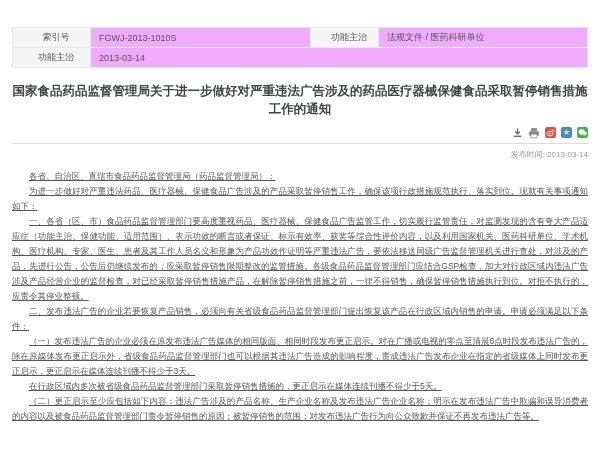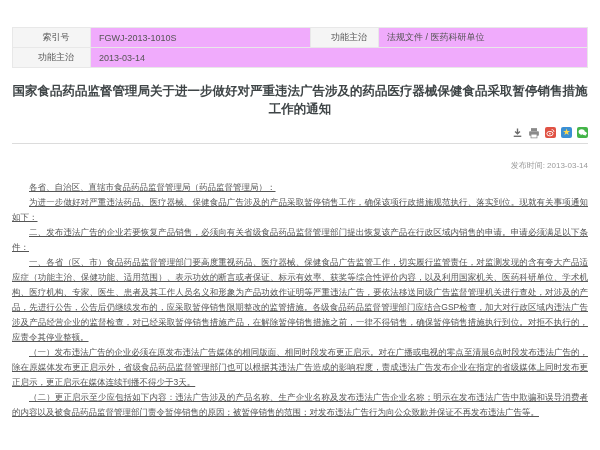--- a/index.html
+++ b/index.html
@@ -73,21 +73,21 @@
   .badge-weibo  { background: #e05244; }
   .badge-qzone  { background: #3a8fd4; color: #ffd84d; font-size: 9px; line-height: 11px; }
   .badge-wechat { background: #44b549; }
 
   hr.rule {
     border: none;
     border-top: 1px solid #dcdcdc;
     margin-top: 4px;
   }
   .publish-time {
-    margin-top: 16px;
+    margin-top: 5px;
     text-align: right;
     font-size: 8px;
     color: #9a9a9a;
   }
 
   
   .art-body {
     margin-top: 9px;
     font-size: 8.5px;
     line-height: 15px;
@@ -151,20 +151,21 @@
     </span>
   </div>
 
   <hr class="rule">
 
   <div class="publish-time">发布时间: 2013-03-14</div>
 
   <div class="art-body">
     <p>各省、自治区、直辖市食品药品监督管理局（药品监督管理局）：</p>
     <p>为进一步做好对严重违法药品、医疗器械、保健食品广告涉及的产品采取暂停销售工作，确保该项行政措施规范执行、落实到位。现就有关事项通知如下：</p>
+    <p>一、各省（区、市）食品药品监督管理部门要高度重视药品、医疗器械、保健食品广告监管工作，切实履行监管责任，对监测发现的含有夸大产品适应症（功能主治、保健功能、适用范围）、表示功效的断言或者保证、标示有效率、获奖等综合性评价内容，以及利用国家机关、医药科研单位、学术机构、医疗机构、专家、医生、患者及其工作人员名义和形象为产品功效作证明等严重违法广告，要依法移送同级广告监督管理机关进行查处，对涉及的产品，先进行公告，公告后仍继续发布的，应采取暂停销售限期整改的监管措施。各级食品药品监督管理部门应结合GSP检查，加大对行政区域内违法广告涉及产品经营企业的监督检查，对已经采取暂停销售措施产品，在解除暂停销售措施之前，一律不得销售，确保暂停销售措施执行到位。对拒不执行的，应责令其停业整顿。</p>
     <p>二、发布违法广告的企业若要恢复产品销售，必须向有关省级食品药品监督管理部门提出恢复该产品在行政区域内销售的申请。申请必须满足以下条件：</p>
-    <p>一、各省（区、市）食品药品监督管理部门要高度重视药品、医疗器械、保健食品广告监管工作，切实履行监管责任，对监测发现的含有夸大产品适应症（功能主治、保健功能、适用范围）、表示功效的断言或者保证、标示有效率、获奖等综合性评价内容，以及利用国家机关、医药科研单位、学术机构、医疗机构、专家、医生、患者及其工作人员名义和形象为产品功效作证明等严重违法广告，要依法移送同级广告监督管理机关进行查处，对涉及的产品，先进行公告，公告后仍继续发布的，应采取暂停销售限期整改的监管措施。各级食品药品监督管理部门应结合GSP检查，加大对行政区域内违法广告涉及产品经营企业的监督检查，对已经采取暂停销售措施产品，在解除暂停销售措施之前，一律不得销售，确保暂停销售措施执行到位。对拒不执行的，应责令其停业整顿。</p>
     <p>（一）发布违法广告的企业必须在原发布违法广告媒体的相同版面、相同时段发布更正启示。对在广播或电视的零点至清晨6点时段发布违法广告的，除在原媒体发布更正启示外，省级食品药品监督管理部门也可以根据其违法广告造成的影响程度，责成违法广告发布企业在指定的省级媒体上同时发布更正启示，更正启示在媒体连续刊播不得少于3天。</p>
+    <p>在行政区域内多次被省级食品药品监督管理部门采取暂停销售措施的，更正启示在媒体连续刊播不得少于5天。</p>
     <p>（二）更正启示至少应包括如下内容：违法广告涉及的产品名称、生产企业名称及发布违法广告企业名称；明示在发布违法广告中欺骗和误导消费者的内容以及被食品药品监督管理部门责令暂停销售的原因；被暂停销售的范围；对发布违法广告行为向公众致歉并保证不再发布违法广告等。</p>
 
   </div>
 
 </div>
 
 </body></html>

